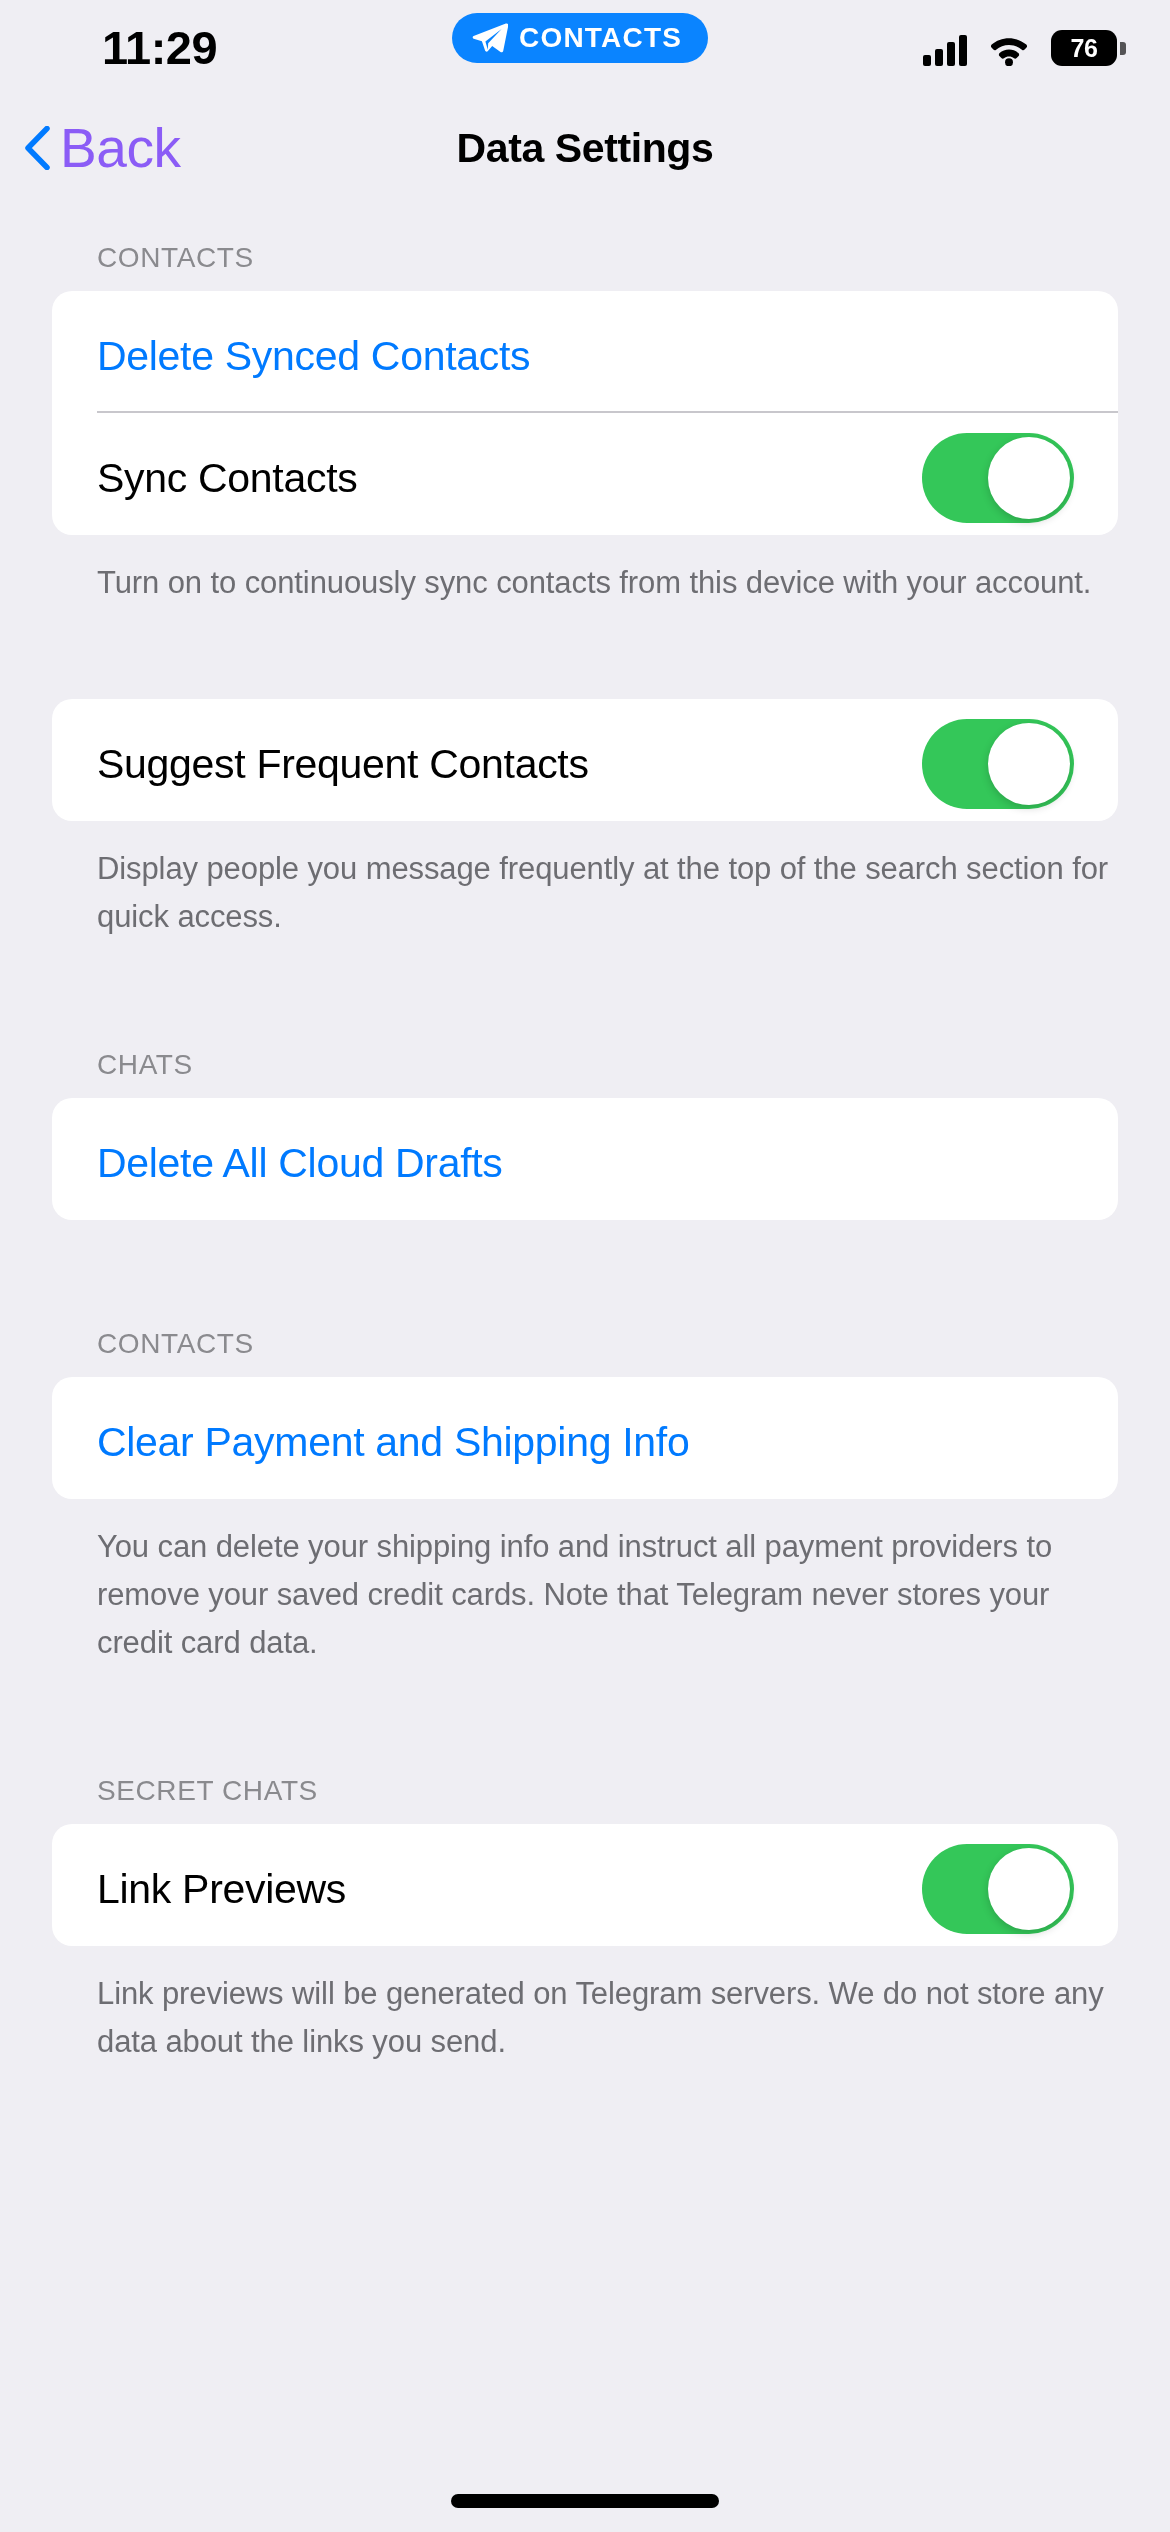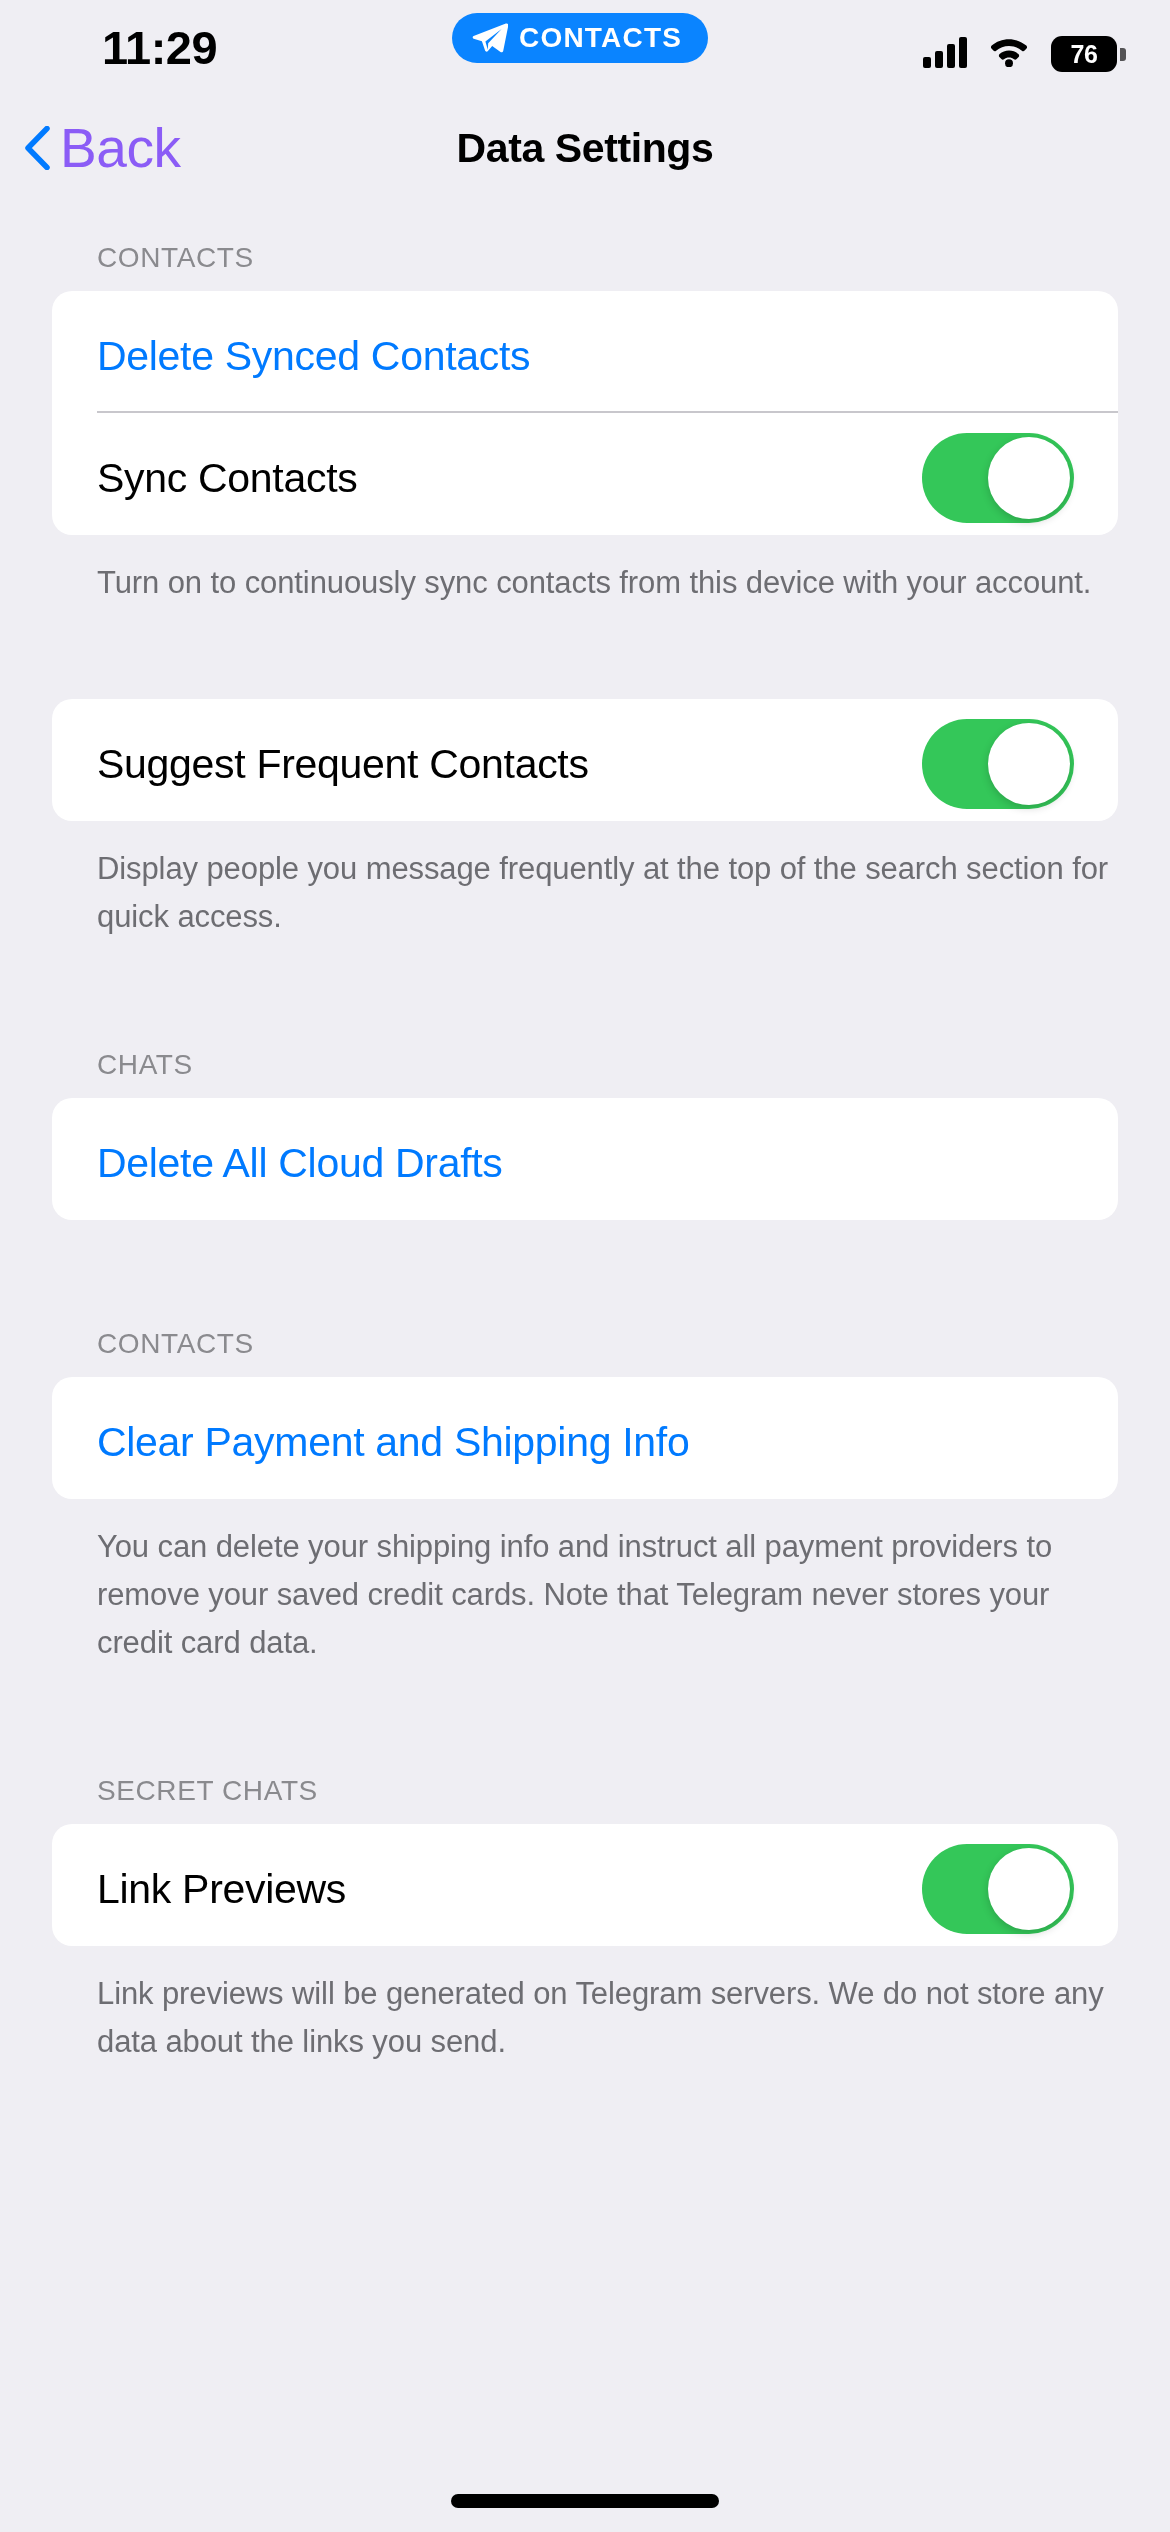--- a/index.html
+++ b/index.html
@@ -51,23 +51,23 @@
   .island-plane { width: 36px; height: 32px; display: block; }
   .island-label {
     color: #ffffff;
     font-size: 28px;
     font-weight: bold;
     letter-spacing: 1.2px;
   }
   .status-right {
     position: absolute;
     right: 44px;
-    top: 36px;
-    display: flex;
-    align-items: flex-start;
+    top: 22px;
+    display: flex;
+    align-items: flex-end;
     gap: 22px;
     height: 44px;
   }
   .signal-bars { display: flex; align-items: flex-end; gap: 4px; height: 32px; }
   .signal-bars i {
     display: block;
     width: 8px;
     background: #000000;
     border-radius: 2px;
   }

